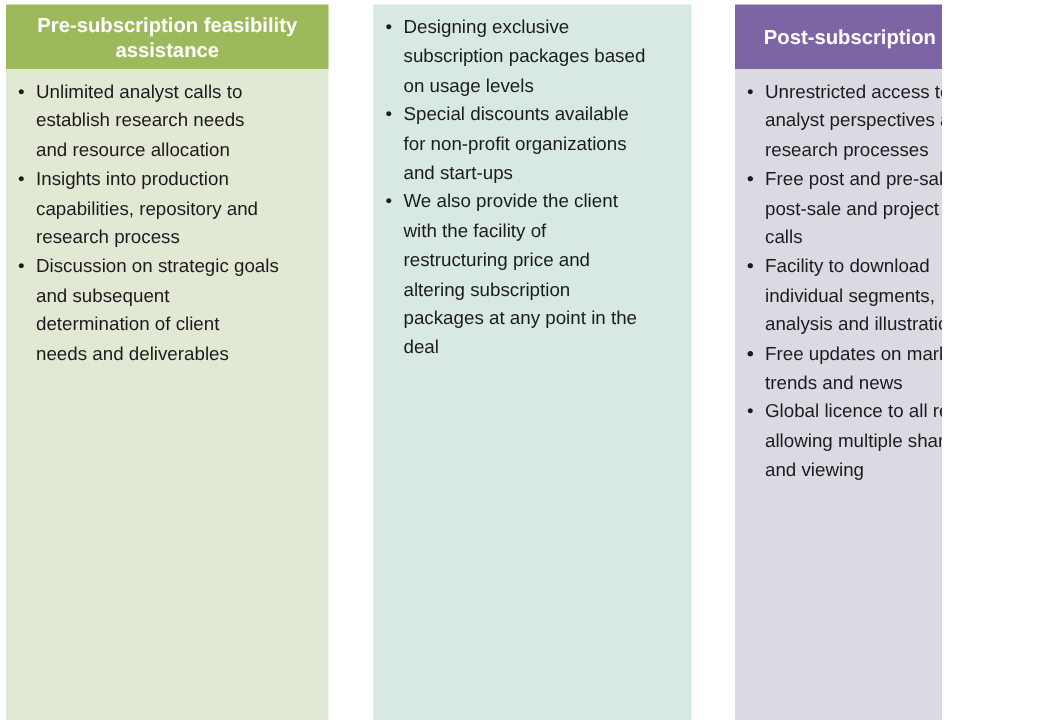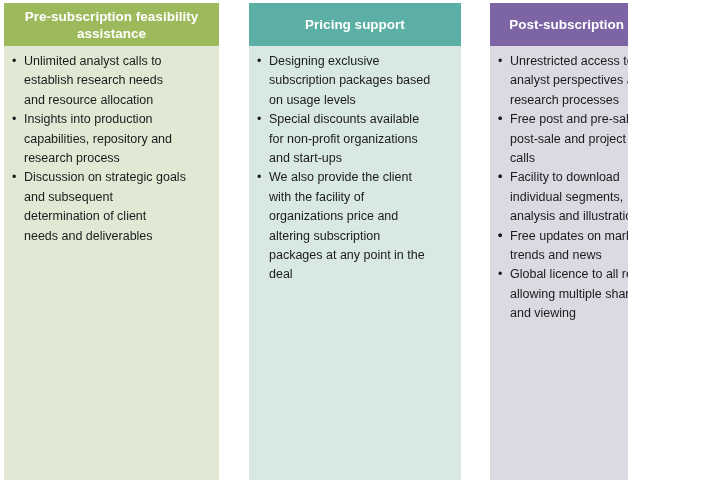--- a/index.html
+++ b/index.html
@@ -83,34 +83,31 @@
 research process</span></li>
           <li><span class="bullet">•</span><span>Discussion on strategic goals
 and subsequent
 determination of client
 needs and deliverables</span></li>
         </ul>
     </div>
   </div>
 
   <div class="col col-1">
-    <div class="col-header" style="background-color: rgb(91, 175, 164);">
-      <span>Pricing support</span>
-    </div>
     <div class="col-body" style="background-color: rgb(216, 232, 229);">
       <ul class="bullets">
           <li><span class="bullet">•</span><span>Designing exclusive
 subscription packages based
 on usage levels</span></li>
           <li><span class="bullet">•</span><span>Special discounts available
 for non-profit organizations
 and start-ups</span></li>
           <li><span class="bullet">•</span><span>We also provide the client
 with the facility of
-organizations price and
+restructuring price and
 altering subscription
 packages at any point in the
 deal</span></li>
         </ul>
     </div>
   </div>
 
   <div class="col col-2">
     <div class="col-header" style="background-color: rgb(125, 100, 165);">
       <span>Post-subscription services</span>

